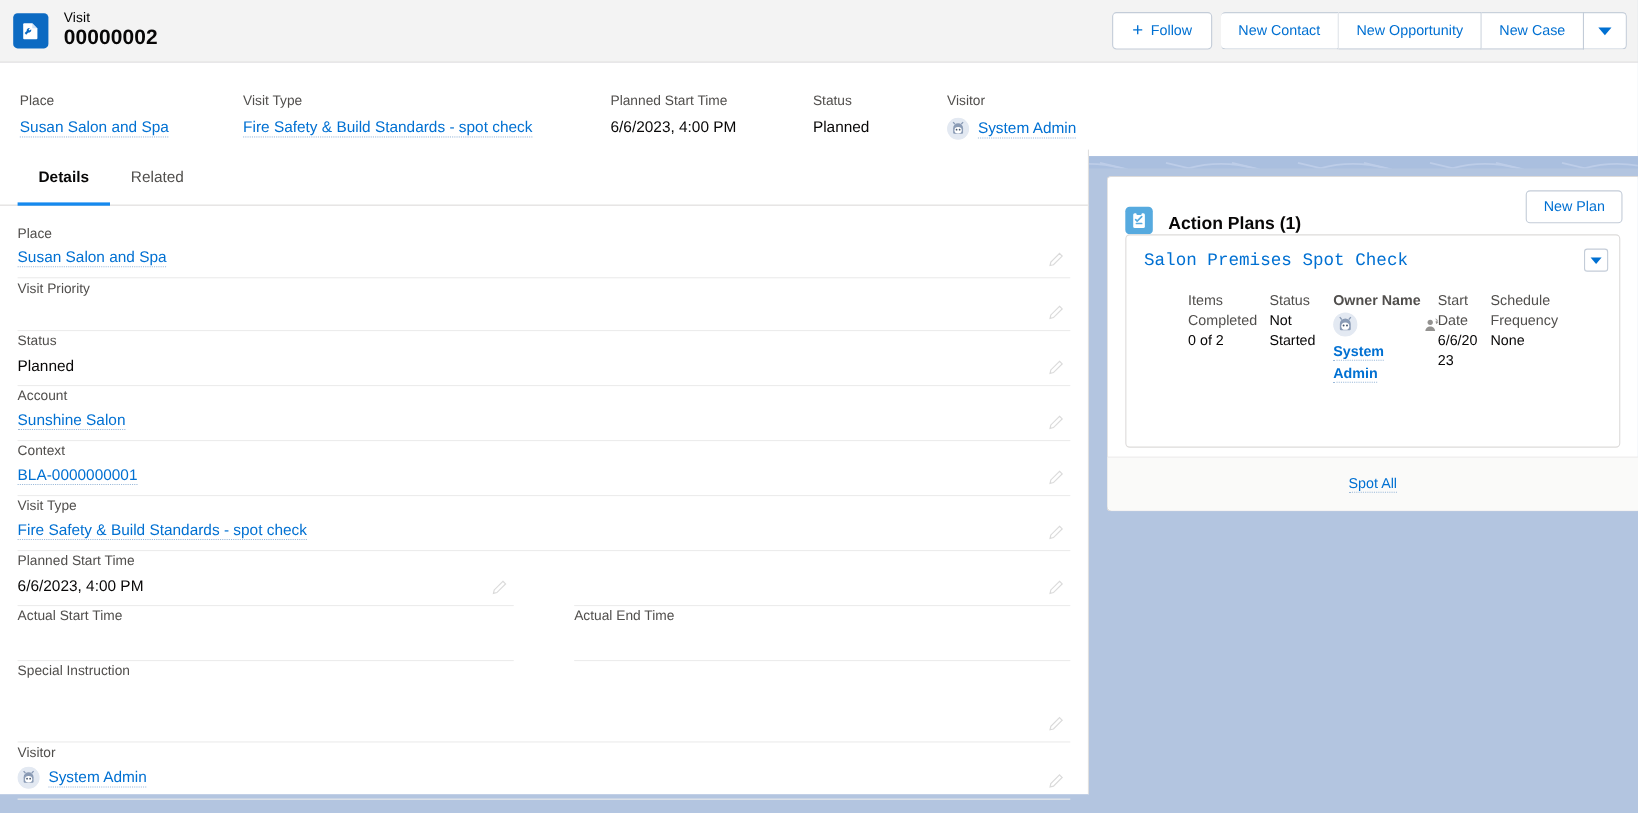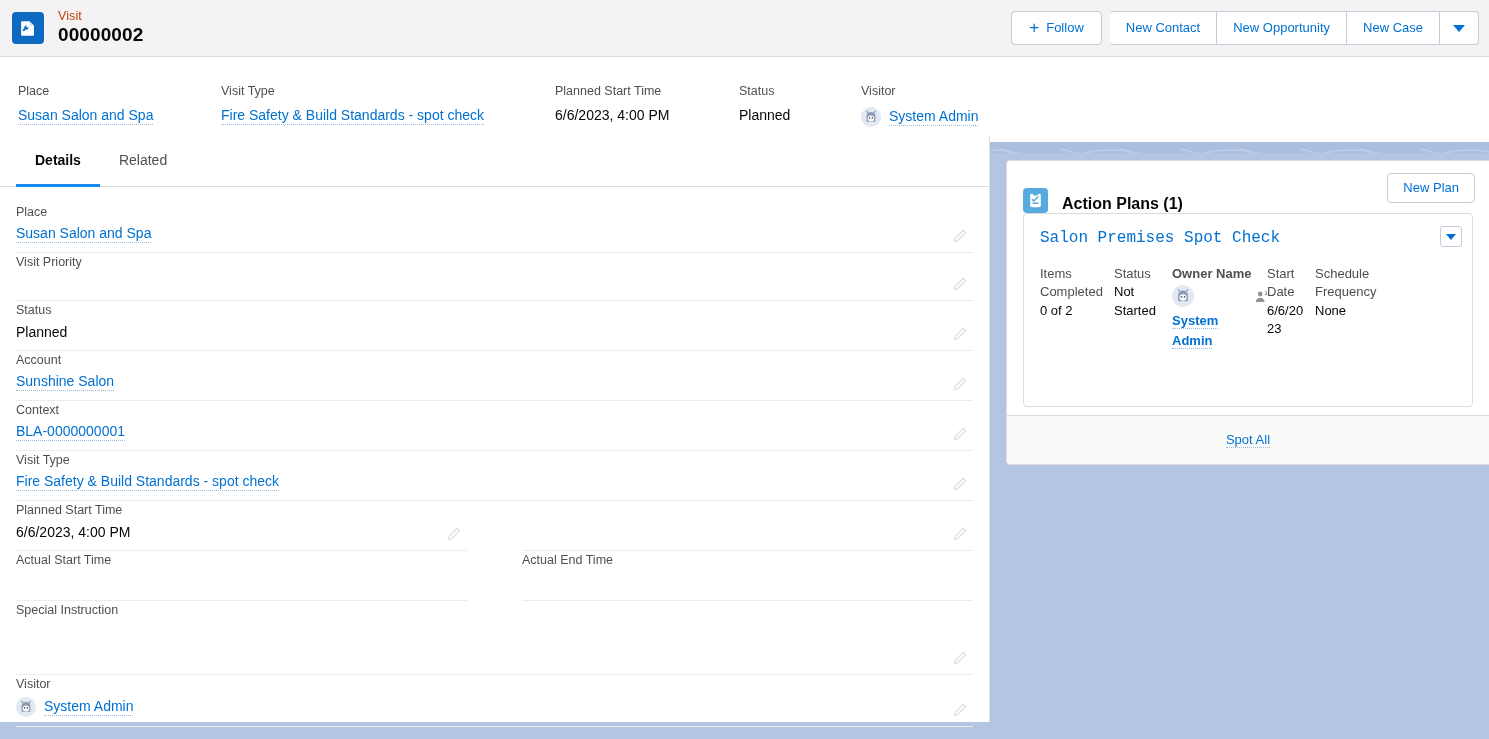--- a/index.html
+++ b/index.html
@@ -20,21 +20,21 @@
   }
   .app-icon {
     width: 32px; height: 32px; margin-left: 12px;
     background: #0c6ac2; border-radius: 4px;
     display: flex; align-items: center; justify-content: center;
     flex: none;
   }
   .app-icon svg { display: block; }
   .header-titles { margin-left: 14px; line-height: 1.1; }
   .header-eyebrow {
-    font-size: 12.5px; color: #c2410c; letter-spacing: .1px;
+    font-size: 12.5px; color: #000000; letter-spacing: .1px;
     margin-bottom: 1px;
   }
   .header-title {
     font-size: 19px; font-weight: bold; color: #080707; letter-spacing: .1px;
   }
 
   .header-actions {
     position: absolute; right: 10px; top: 11px;
     display: flex; align-items: stretch; height: 34px;
   }
@@ -160,21 +160,21 @@
     font-size: 16px; color: #0070d2; cursor: pointer;
     margin-bottom: 18px; display: inline-block; font-family: Liberation Mono, monospace;
   }
   .plan-caret {
     position: absolute; right: 10px; top: 12px;
     width: 22px; height: 21px; border: 1px solid #c3ccd8; border-radius: 3px;
     background: #fff; display: flex; align-items: center; justify-content: center;
     cursor: pointer;
   }
   .plan-caret .caret-dn { border-top-color: #0070d2; border-left-width: 5px; border-right-width: 5px; border-top-width: 6px;}
-  .plan-cols { display: flex; }
+  .plan-cols { display: flex; margin-left: 40px; }
   .pc {
     font-size: 13px; color: #514f4d; line-height: 1.42;
     padding-right: 8px; word-break: break-word;
   }
   .pc .pc-label { color: #514f4d; }
   .pc .pc-val { color: #080707; }
   .pc-owner-link {
     color: #0070d2; border-bottom: 1px dotted #9bb9d9; cursor: pointer;
     display: inline; line-height: 1.5;
   }

